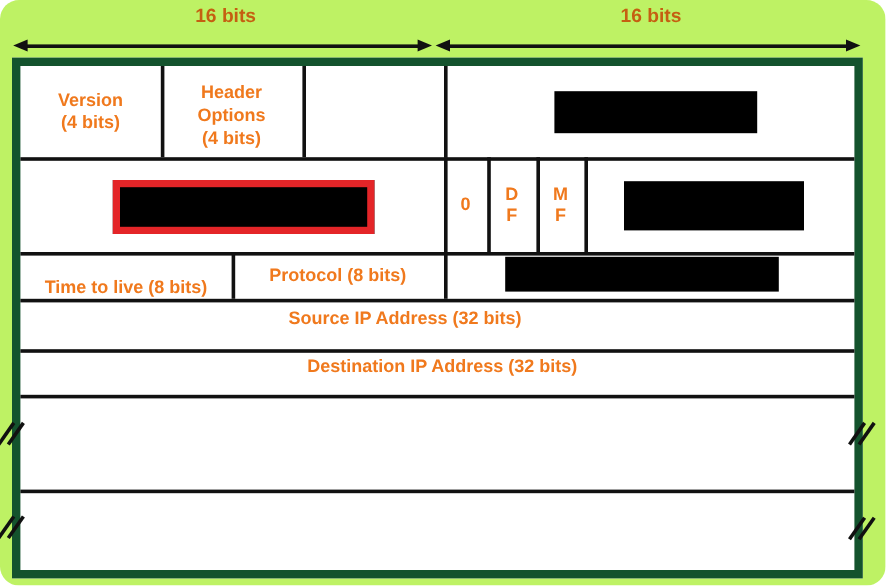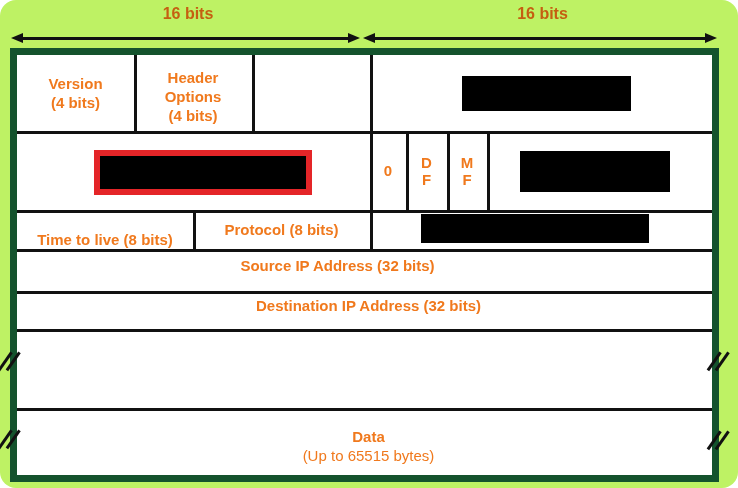--- a/index.html
+++ b/index.html
@@ -106,24 +106,20 @@
 
     <div class="cell" style="left:0;top:178px;width:641px;height:42px;justify-content:flex-end;">
       <span>Source IP Address (32 bits)</span>
     </div>
 
     <div class="cell" style="left:0;top:236px;width:703px;height:24px;justify-content:flex-end;">
       <span>Destination IP Address (32 bits)</span>
     </div>
 
 
-    <div class="cell" style="left:0;top:353px;width:703px;height:75px;">
-      <span>Data</span>
-      <span class="thin">(Up to 65515 bytes)</span>
-    </div>
   </div>
 
   <div class="bmark" style="left:-7px;top:345px;">
     <div class="slash s1"></div>
       <div class="slash s2"></div>
   </div>
   <div class="bmark" style="left:702px;top:345px;">
     <div class="slash s1"></div>
       <div class="slash s2"></div>
   </div>

